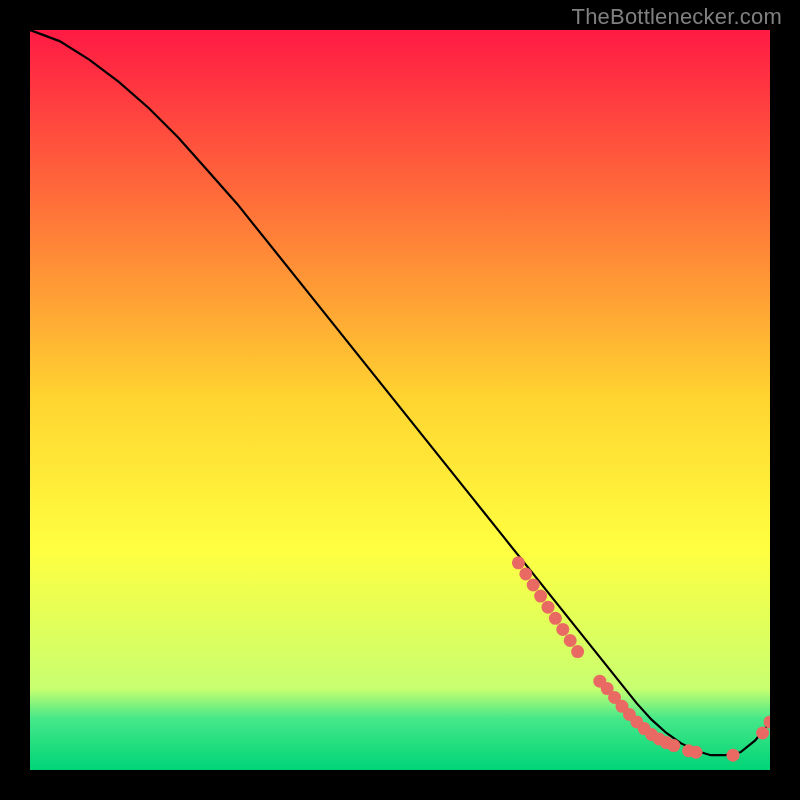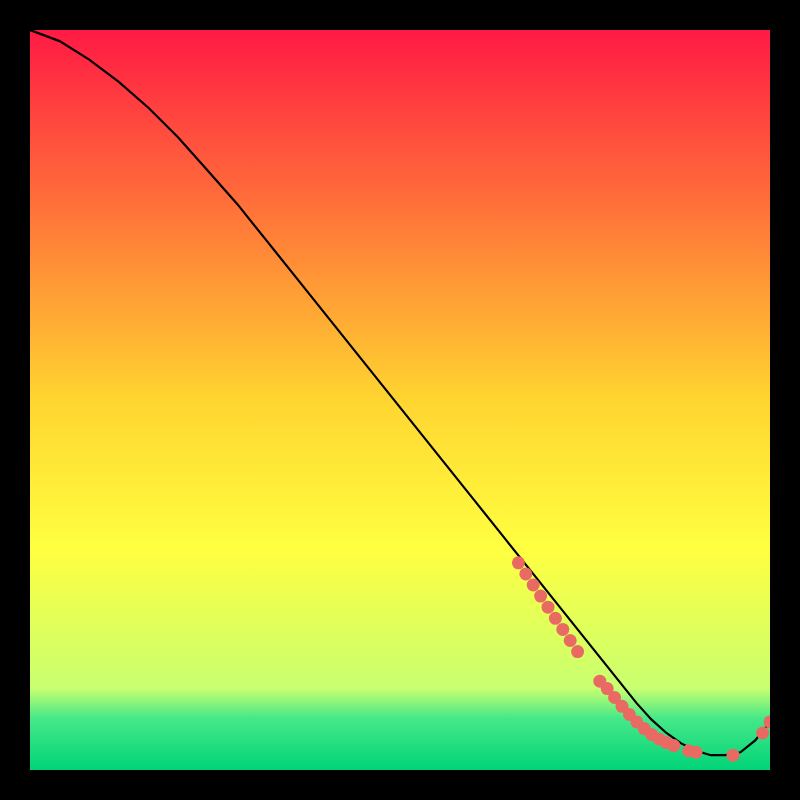--- a/index.html
+++ b/index.html
@@ -32,20 +32,21 @@
     top: 30px;
     width: 740px;
     height: 740px;
   }
   svg { display: block; }
 </style>
 </head>
 <body>
 <div class="wrap">
 
+<div class="attribution">TheBottlenecker.com</div>
 
 <div class="plot-border">
   <svg id="chart-svg" width="740" height="740" viewBox="0 0 740 740">
     <defs>
       <linearGradient id="bgGrad" x1="0" y1="0" x2="0" y2="1">
         <stop id="g0" offset="0%" stop-color="#ff1a44"></stop>
         <stop id="g1" offset="22%" stop-color="#ff6a3a"></stop>
         <stop id="g2" offset="50%" stop-color="#ffd530"></stop>
         <stop id="g3" offset="70%" stop-color="#ffff40"></stop>
         <stop id="g4" offset="89%" stop-color="#c8ff70"></stop>

